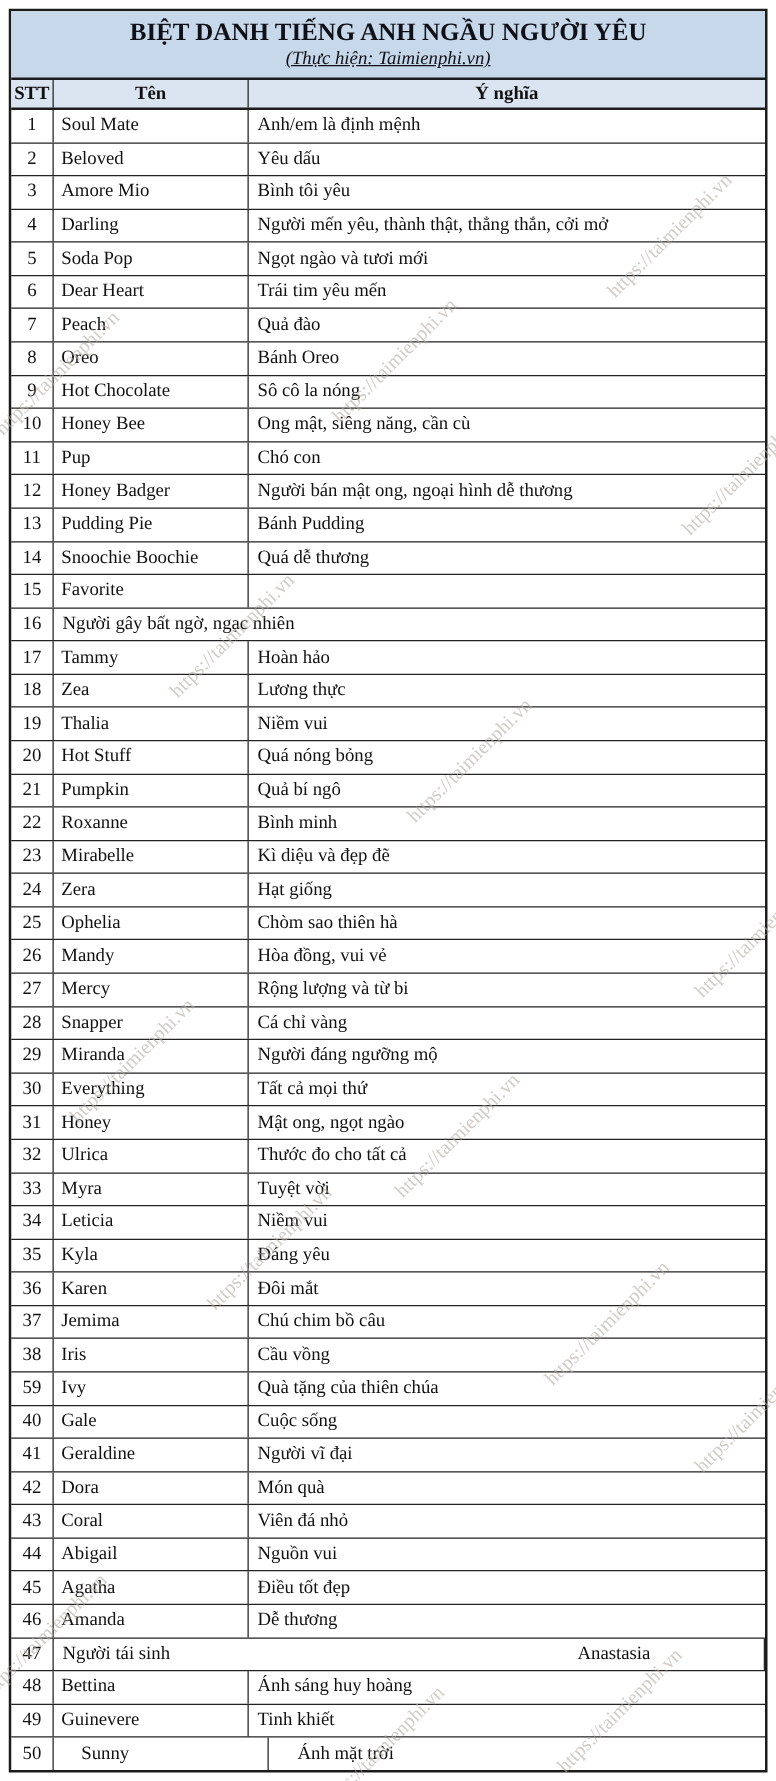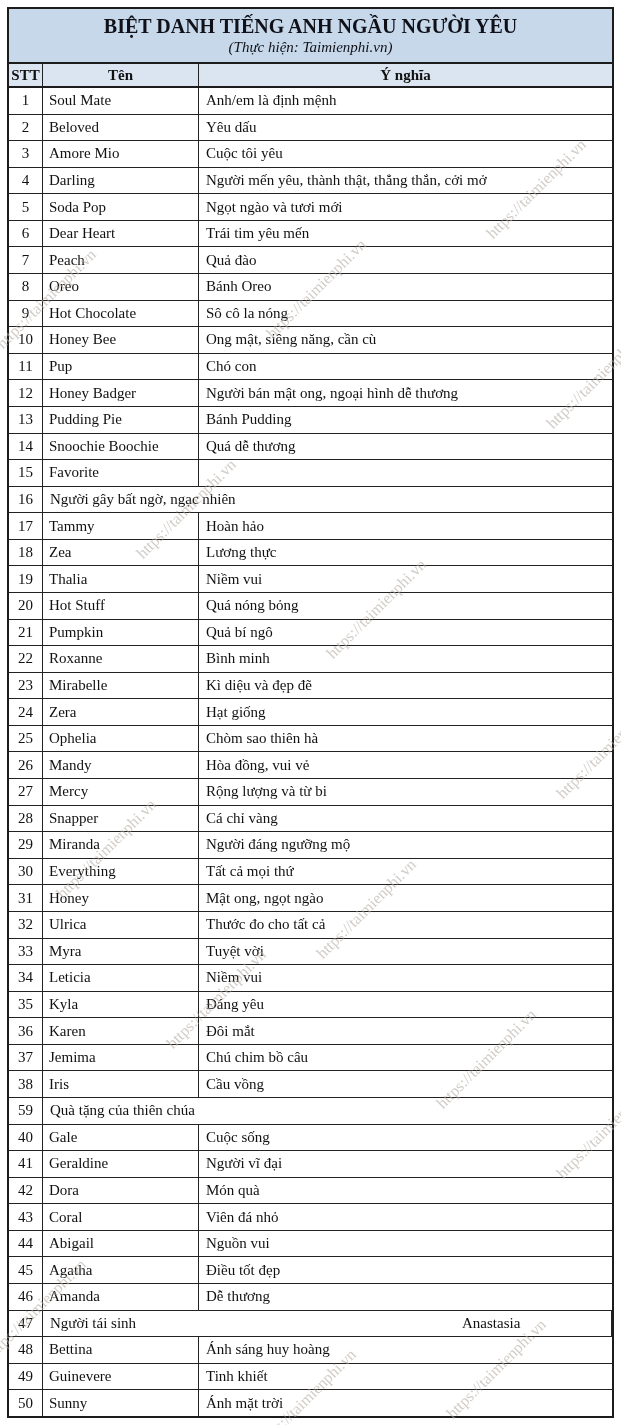--- a/index.html
+++ b/index.html
@@ -36,20 +36,21 @@
     font-size:20px;
     font-weight:bold;
     line-height:24px;
     color:#101018;
   }
   .title-band .subtitle{
     font-size:15px;
     font-style:italic;
     line-height:19px;
     color:#101018;
+    text-decoration:underline;
   }
   .grid-row{
     display:flex;
     flex-direction:row;
     align-items:stretch;
     box-sizing:border-box;
   }
   .head-row{
     flex:0 0 24px;
     background:#dbe5f1;
@@ -60,21 +61,21 @@
   .body-rows{
     flex:1 1 auto;
     display:flex;
     flex-direction:column;
   }
   .data-row{
     flex:1 1 auto;
     border-bottom:1px solid #222;
     font-size:15px;
   }
-  .data-row:last-child{border-bottom:none;}
+  .data-row:last-child{border-bottom:none;gap:16px;}
   .cell{
     box-sizing:border-box;
     display:flex;
     align-items:center;
     overflow:hidden;
     white-space:nowrap;
   }
   .col-stt{
     flex:0 0 34px;
     justify-content:center;
@@ -132,21 +133,21 @@
 
   <div class="grid-row data-row">
     <div class="cell col-stt">2</div>
     <div class="cell col-ten">Beloved</div>
     <div class="cell col-ynghia">Yêu dấu</div>
   </div>
 
   <div class="grid-row data-row">
     <div class="cell col-stt">3</div>
     <div class="cell col-ten">Amore Mio</div>
-    <div class="cell col-ynghia">Cuộc tôi yêu</div>
+    <div class="cell col-ynghia">Bình tôi yêu</div>
   </div>
 
   <div class="grid-row data-row">
     <div class="cell col-stt">4</div>
     <div class="cell col-ten">Darling</div>
     <div class="cell col-ynghia">Người mến yêu, thành thật, thẳng thắn, cởi mở</div>
   </div>
 
   <div class="grid-row data-row">
     <div class="cell col-stt">5</div>
@@ -345,20 +346,21 @@
   </div>
 
   <div class="grid-row data-row">
     <div class="cell col-stt">38</div>
     <div class="cell col-ten">Iris</div>
     <div class="cell col-ynghia">Cầu vồng</div>
   </div>
 
   <div class="grid-row data-row">
     <div class="cell col-stt">59</div>
+    <div class="cell col-ten">Ivy</div>
     <div class="cell col-ynghia">Quà tặng của thiên chúa</div>
   </div>
 
   <div class="grid-row data-row">
     <div class="cell col-stt">40</div>
     <div class="cell col-ten">Gale</div>
     <div class="cell col-ynghia">Cuộc sống</div>
   </div>
 
   <div class="grid-row data-row">

